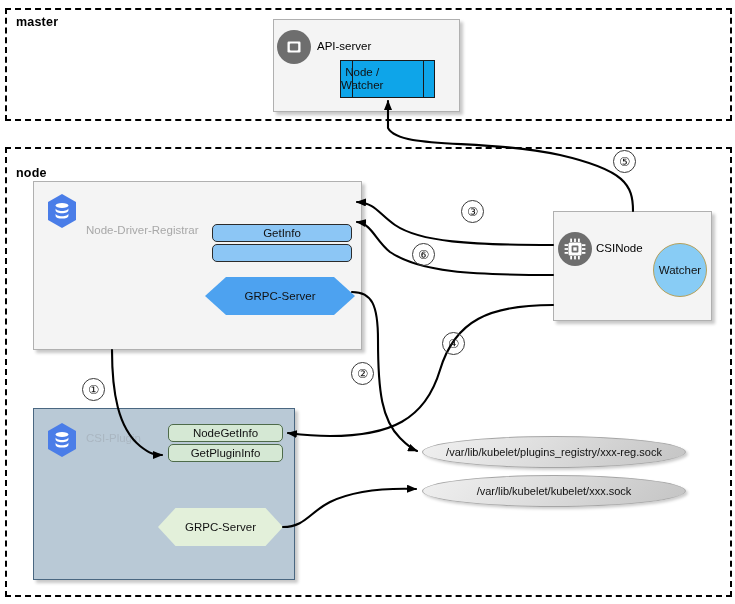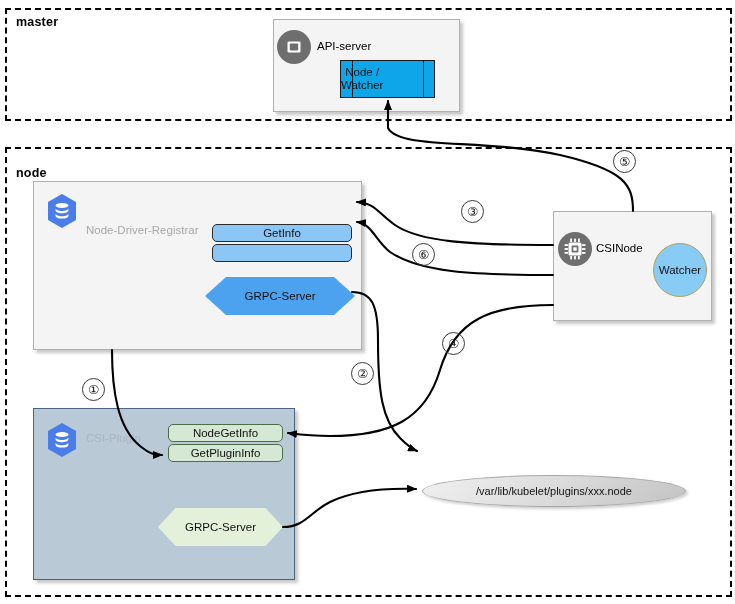--- a/index.html
+++ b/index.html
@@ -185,21 +185,22 @@
         <rect x="18.0" y="14.0" width="3.4" height="1.8"></rect>
       </g>
       <rect x="7.6" y="7.6" width="6.8" height="6.8" rx="1" fill="#6e6e6e"></rect>
       <rect x="9.3" y="9.3" width="3.4" height="3.4" fill="#ffffff"></rect>
     </svg>
   </div>
   <div class="box-title" style="left:596px;top:242px;">CSINode</div>
 
   <div class="watcher" style="left:653px;top:243px;width:52px;height:52px;">Watcher</div>
 
-  <div class="socket" style="left:422px;top:475px;width:262px;height:30px;">/var/lib/kubelet/plugins/xxx.node</div>
+  <div class="socket" style="left:422px;top:436px;width:262px;height:30px;">/var/lib/kubelet/plugins_registry/xxx-reg.sock</div>
+  <div class="socket" style="left:422px;top:475px;width:262px;height:30px;">/var/lib/kubelet/kubelet/xxx.sock</div>
 
   <svg class="edges" viewBox="0 0 735 604">
     <defs>
       <marker id="ah" markerWidth="10" markerHeight="8" refX="9" refY="4" orient="auto" markerUnits="userSpaceOnUse">
         <path d="M0,0 L10,4 L0,8 z" fill="#000"></path>
       </marker>
     </defs>
     <g fill="none" stroke="#000" stroke-width="2.1" stroke-linecap="round" marker-end="url(#ah)">
 
       <path d="M633,211 C633,185 625,170 560,155 C480,138 400,150 388,128 L388,101"></path>

